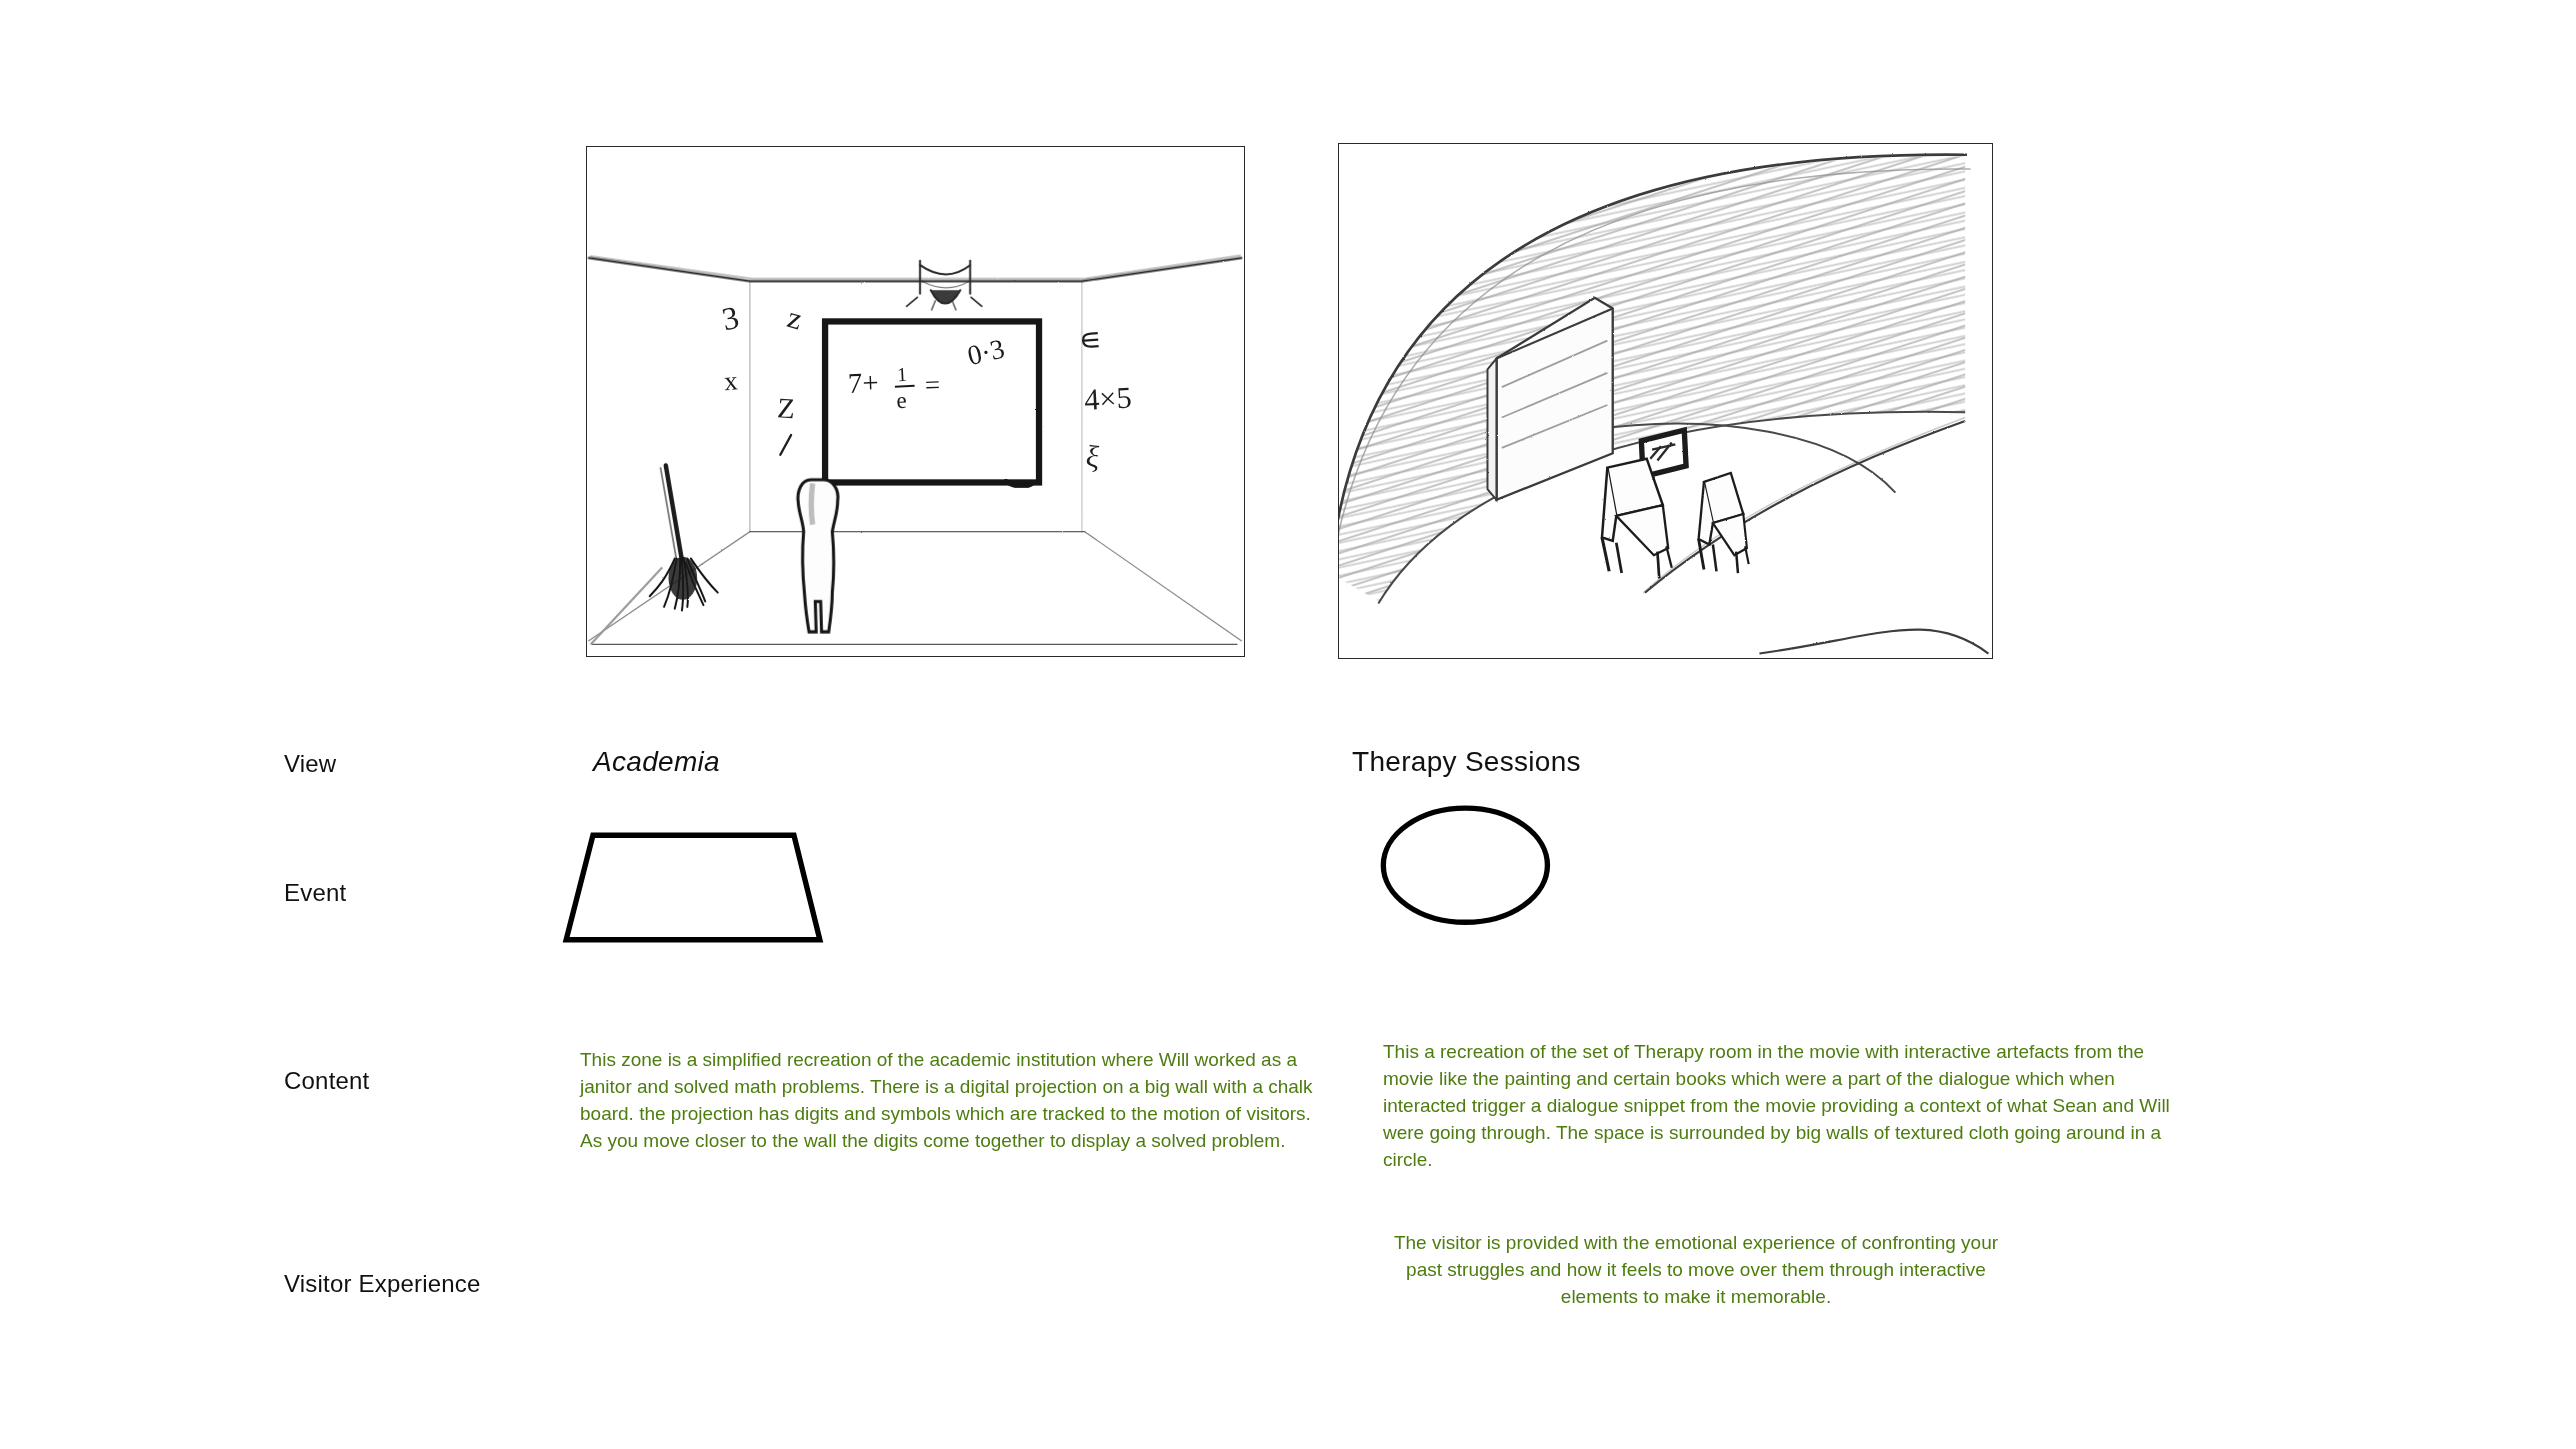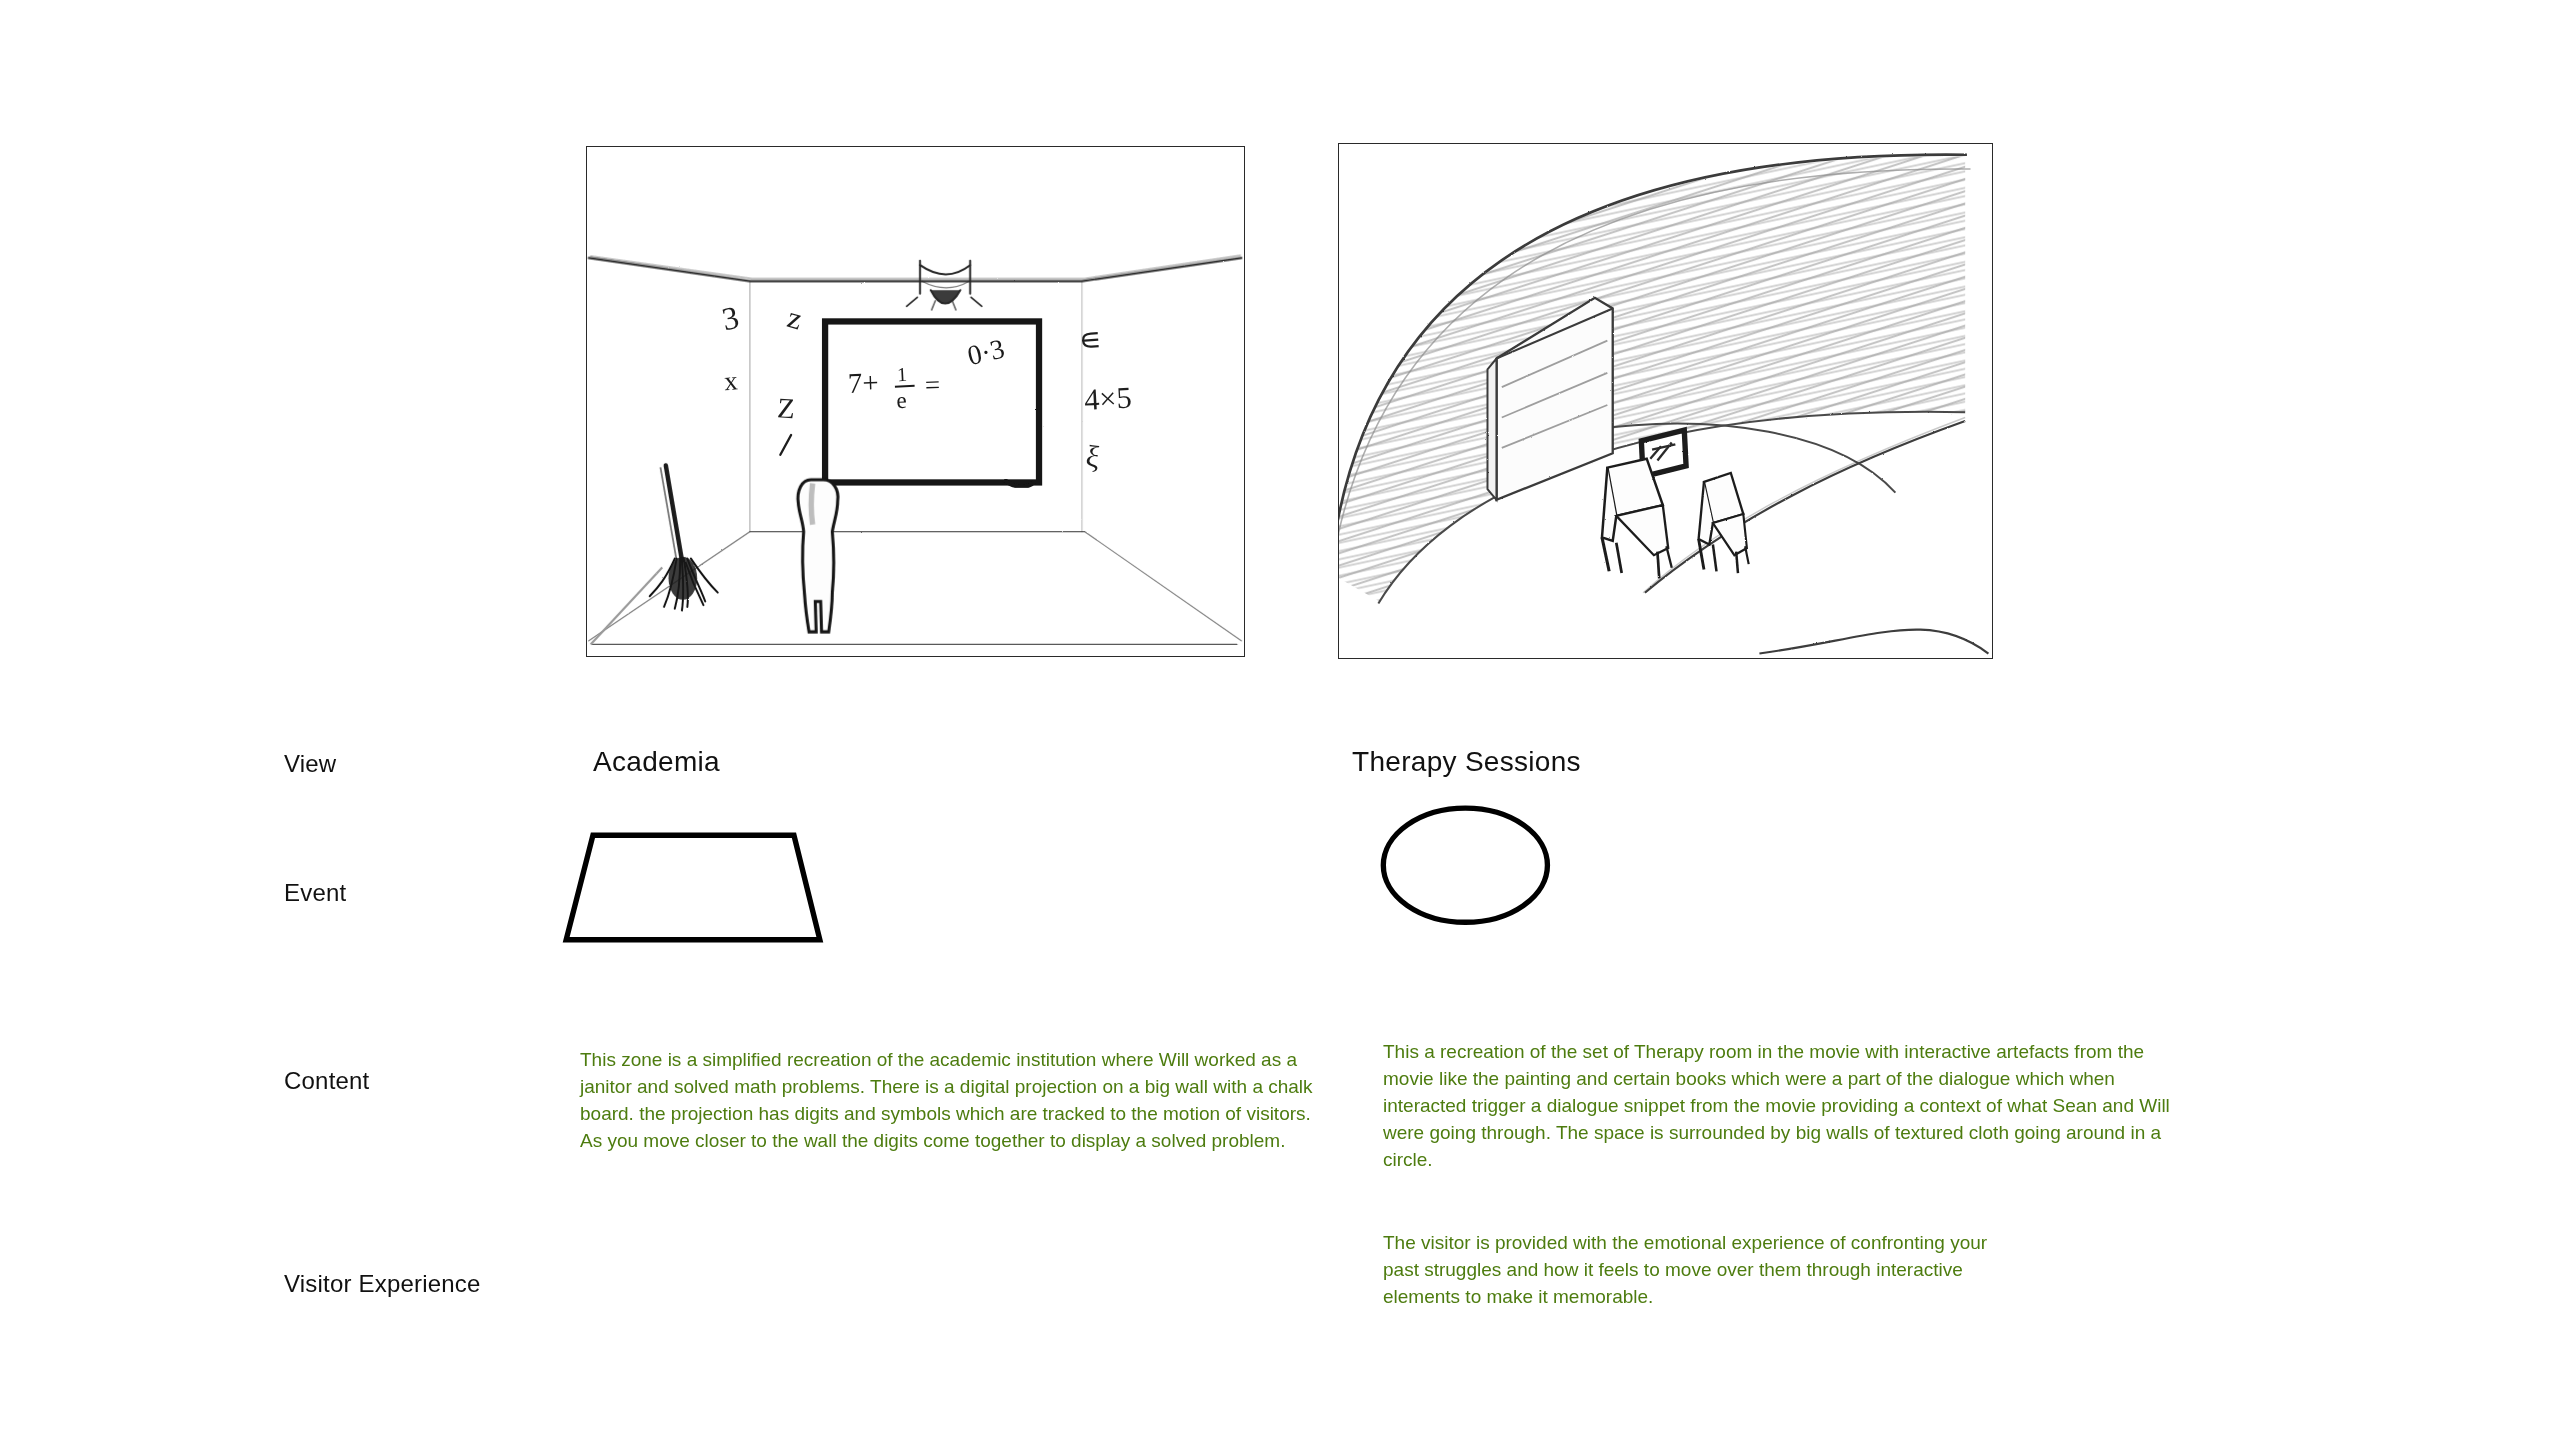--- a/index.html
+++ b/index.html
@@ -51,42 +51,42 @@
 
   
   .event-title {
     position: absolute;
     font-size: 28px;
     font-weight: 400;
     letter-spacing: 0.3px;
     color: #111111;
     white-space: nowrap;
   }
-  #event-title-0 { left: 593px;  top: 746px; }
+  #event-title-0 { left: 593px;  top: 746px; font-style: italic; }
   #event-title-1 { left: 1352px; top: 746px; }
 
   
   .view-shape {
     position: absolute;
   }
   #view-shape-0 { left: 559px;  top: 827px; width: 268px; height: 121px; }
   #view-shape-1 { left: 1377px; top: 801px; width: 183px; height: 132px; }
 
   
   .body-text {
     position: absolute;
     font-size: 19px;
     line-height: 1.42;
     color: #4d7c0f;
     font-weight: 400;
   }
   #content-text-0 { left: 580px;  top: 1047px; width: 747px; }
   #content-text-1 { left: 1383px; top: 1039px; width: 805px; }
   #visitor-text-0 { left: 580px;  top: 1230px; width: 662px; }
-  #visitor-text-1 { left: 1383px; top: 1230px; width: 626px; }
+  #visitor-text-1 { left: 1383px; top: 1230px; width: 626px; text-align: center; }
 </style>
 </head>
 <body>
 
 <div class="page">
 
   <div class="sketch-frame" id="sketch-academia">
     <svg class="sketch-svg" viewBox="0 0 734 569" preserveAspectRatio="none">
       <defs>
         <filter id="rough1" x="-10%" y="-10%" width="120%" height="120%">

